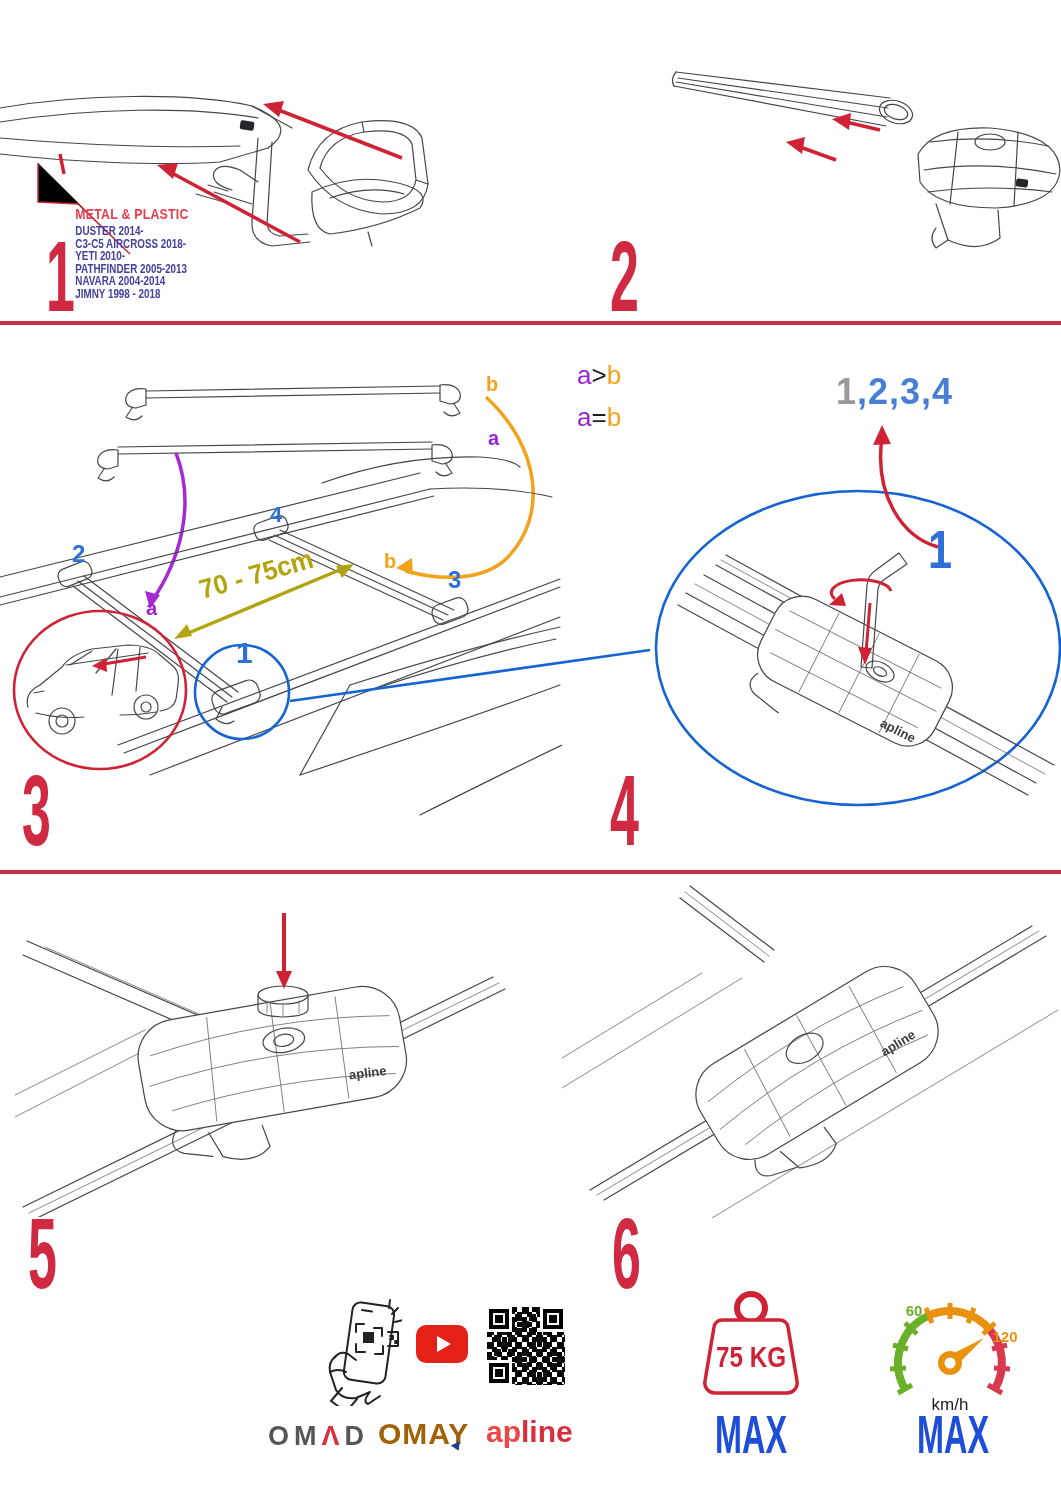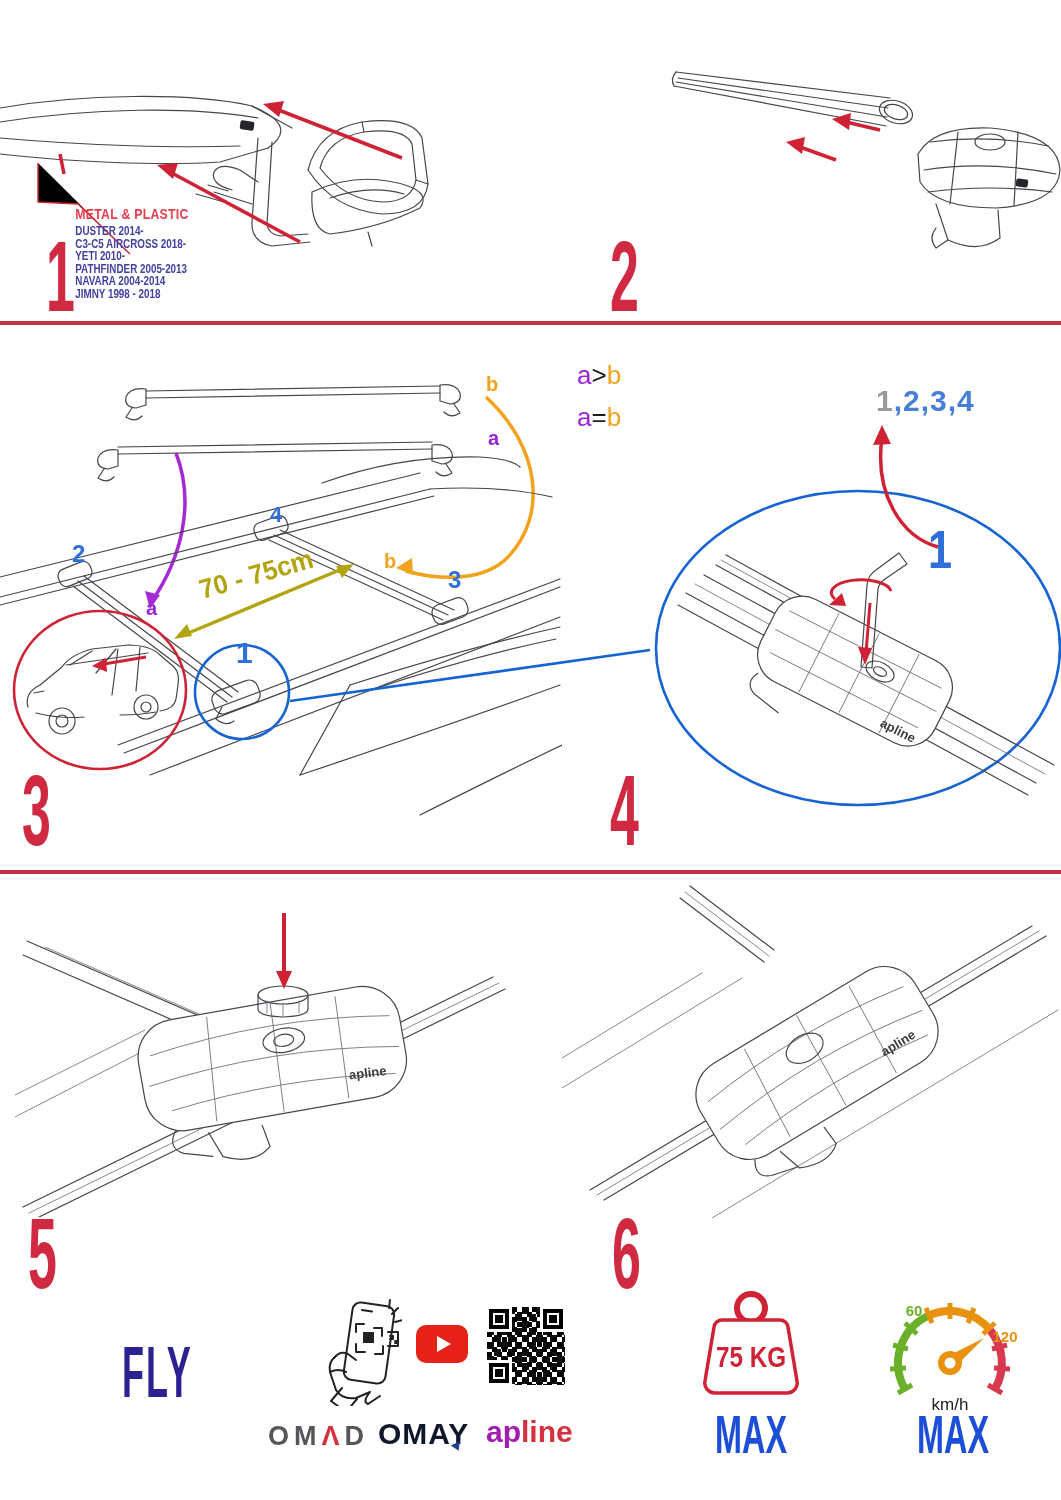--- a/index.html
+++ b/index.html
@@ -16,38 +16,38 @@
   .divider{position:absolute;left:0;width:1061px;height:4px;background:#c63046;}
   .plbl{position:absolute;font-weight:700;color:#2f6fd8;line-height:1;}
   .sq{display:inline-block;transform-origin:left top;}
   .sqr{display:block;transform-origin:right top;}
   #material-block{position:absolute;left:40px;top:205px;width:196px;text-align:left;}
   #material-title{color:#e5404f;font-weight:700;font-size:15px;letter-spacing:.3px;
                   transform:scaleX(.82);margin-bottom:3px;}
   .veh{color:#4340a0;font-weight:700;font-size:12px;line-height:12.5px;transform:scaleX(.82);}
   .formula{position:absolute;font-weight:400;font-size:26px;line-height:1;}
   .fa{color:#9a23d6;} .fop{color:#1c1c1c;} .fb{color:#f2a31d;}
-  #sequence{position:absolute;left:876px;top:374px;font-weight:700;font-size:30px;line-height:1;letter-spacing:1px;margin-top:12px;}
+  #sequence{position:absolute;left:836px;top:374px;font-weight:700;font-size:36px;line-height:1;letter-spacing:1px;}
   #sequence .first{color:#9a9a9a;} #sequence .rest{color:#477fd6;}
   #inset-one{position:absolute;left:928px;top:522px;color:#2f6fd8;font-weight:700;font-size:54px;line-height:1;
              transform:scaleX(.8);transform-origin:left top;}
   #measure{position:absolute;left:196px;top:576px;color:#b2a40f;font-weight:700;font-size:27px;
            transform:rotate(-16deg) scaleX(.95);transform-origin:left top;white-space:nowrap;}
   
   #fly{position:absolute;left:122px;top:1340px;color:#2b2191;font-weight:600;font-size:72px;line-height:64px;
        letter-spacing:4px;}
   #accessorypart{position:absolute;left:62px;top:1412px;font-size:41px;line-height:38px;font-weight:700;white-space:nowrap;}
   #accessorypart .a1{color:#151517;} #accessorypart .a2{color:#d6303f;}
   #omad{position:absolute;left:268px;top:1421px;font-size:27px;font-weight:600;letter-spacing:5px;color:#55565a;white-space:nowrap;}
   #omad .caret{color:#d6303f;}
-  #omay{position:absolute;left:378px;top:1417px;font-size:30px;font-weight:800;color:#0f172a;letter-spacing:1px;}
+  #omay{position:absolute;left:378px;top:1417px;font-size:30px;font-weight:800;color:#a16207;letter-spacing:1px;}
   #omay-accent{position:absolute;left:452px;top:1443px;width:0;height:0;border-left:5px solid transparent;
                border-right:5px solid transparent;border-top:8px solid #1d3f94;transform:rotate(-25deg);}
   #apline{position:absolute;left:486px;top:1415px;font-size:30px;font-weight:600;white-space:nowrap;}
-  #apline .p1{color:#a21caf;} #apline .p2{color:#d6303f;}
+  #apline .p1{color:#ef4444;} #apline .p2{color:#d6303f;}
   .maxlbl{position:absolute;width:150px;text-align:center;color:#1d4ed8;font-weight:700;font-size:54px;line-height:52px;}
   .maxlbl span{display:inline-block;transform:scaleX(.6);transform-origin:center top;}
   
   #qr{position:absolute;left:487px;top:1307px;width:78px;height:78px;background-color:#fff;
       background-image:conic-gradient(#000 25%,transparent 0 50%,#000 0 75%,transparent 0),
                        conic-gradient(#111 25%,#fff 0 50%,#111 0 75%,#fff 0);
       background-size:10px 10px,14px 14px;}
   .finder{position:absolute;width:12px;height:12px;border:4px solid #000;background:#fff;box-shadow:0 0 0 3px #fff;}
   .finder::after{content:"";position:absolute;left:2px;top:2px;width:8px;height:8px;background:#000;}
   .tinylogo{font-size:13px;fill:#3c3c40;font-weight:700;}
@@ -331,21 +331,20 @@
           <path d="M142,162 Q255,146 368,164 M138,192 Q255,174 372,194 M152,218 Q258,204 364,218 M200,136 L194,234 M262,134 L258,236 M322,136 L318,234" class="thin"></path>
           <ellipse cx="252" cy="166" rx="20" ry="13"></ellipse>
           <path d="M152,236 q-10,16 6,22 l26,6 M178,242 l8,24 q28,12 44,-2 l-2,-20"></path>
         </g>
         <text x="316" y="214" class="tinylogo">apline</text>
       </g>
     </svg>
     <div class="stepnum" style="left:612px;top:1213px">6</div>
   </div>
 
-  <div id="fly"><span class="sq" style="transform:scaleX(.5)">FLY</span></div>
 
 
   <div id="omad">
     <span>OM</span><span class="caret">Λ</span><span>D</span>
   </div>
 
   <div id="omay">OMAY</div>
   <div id="omay-accent"></div>
 
   <div id="apline">

